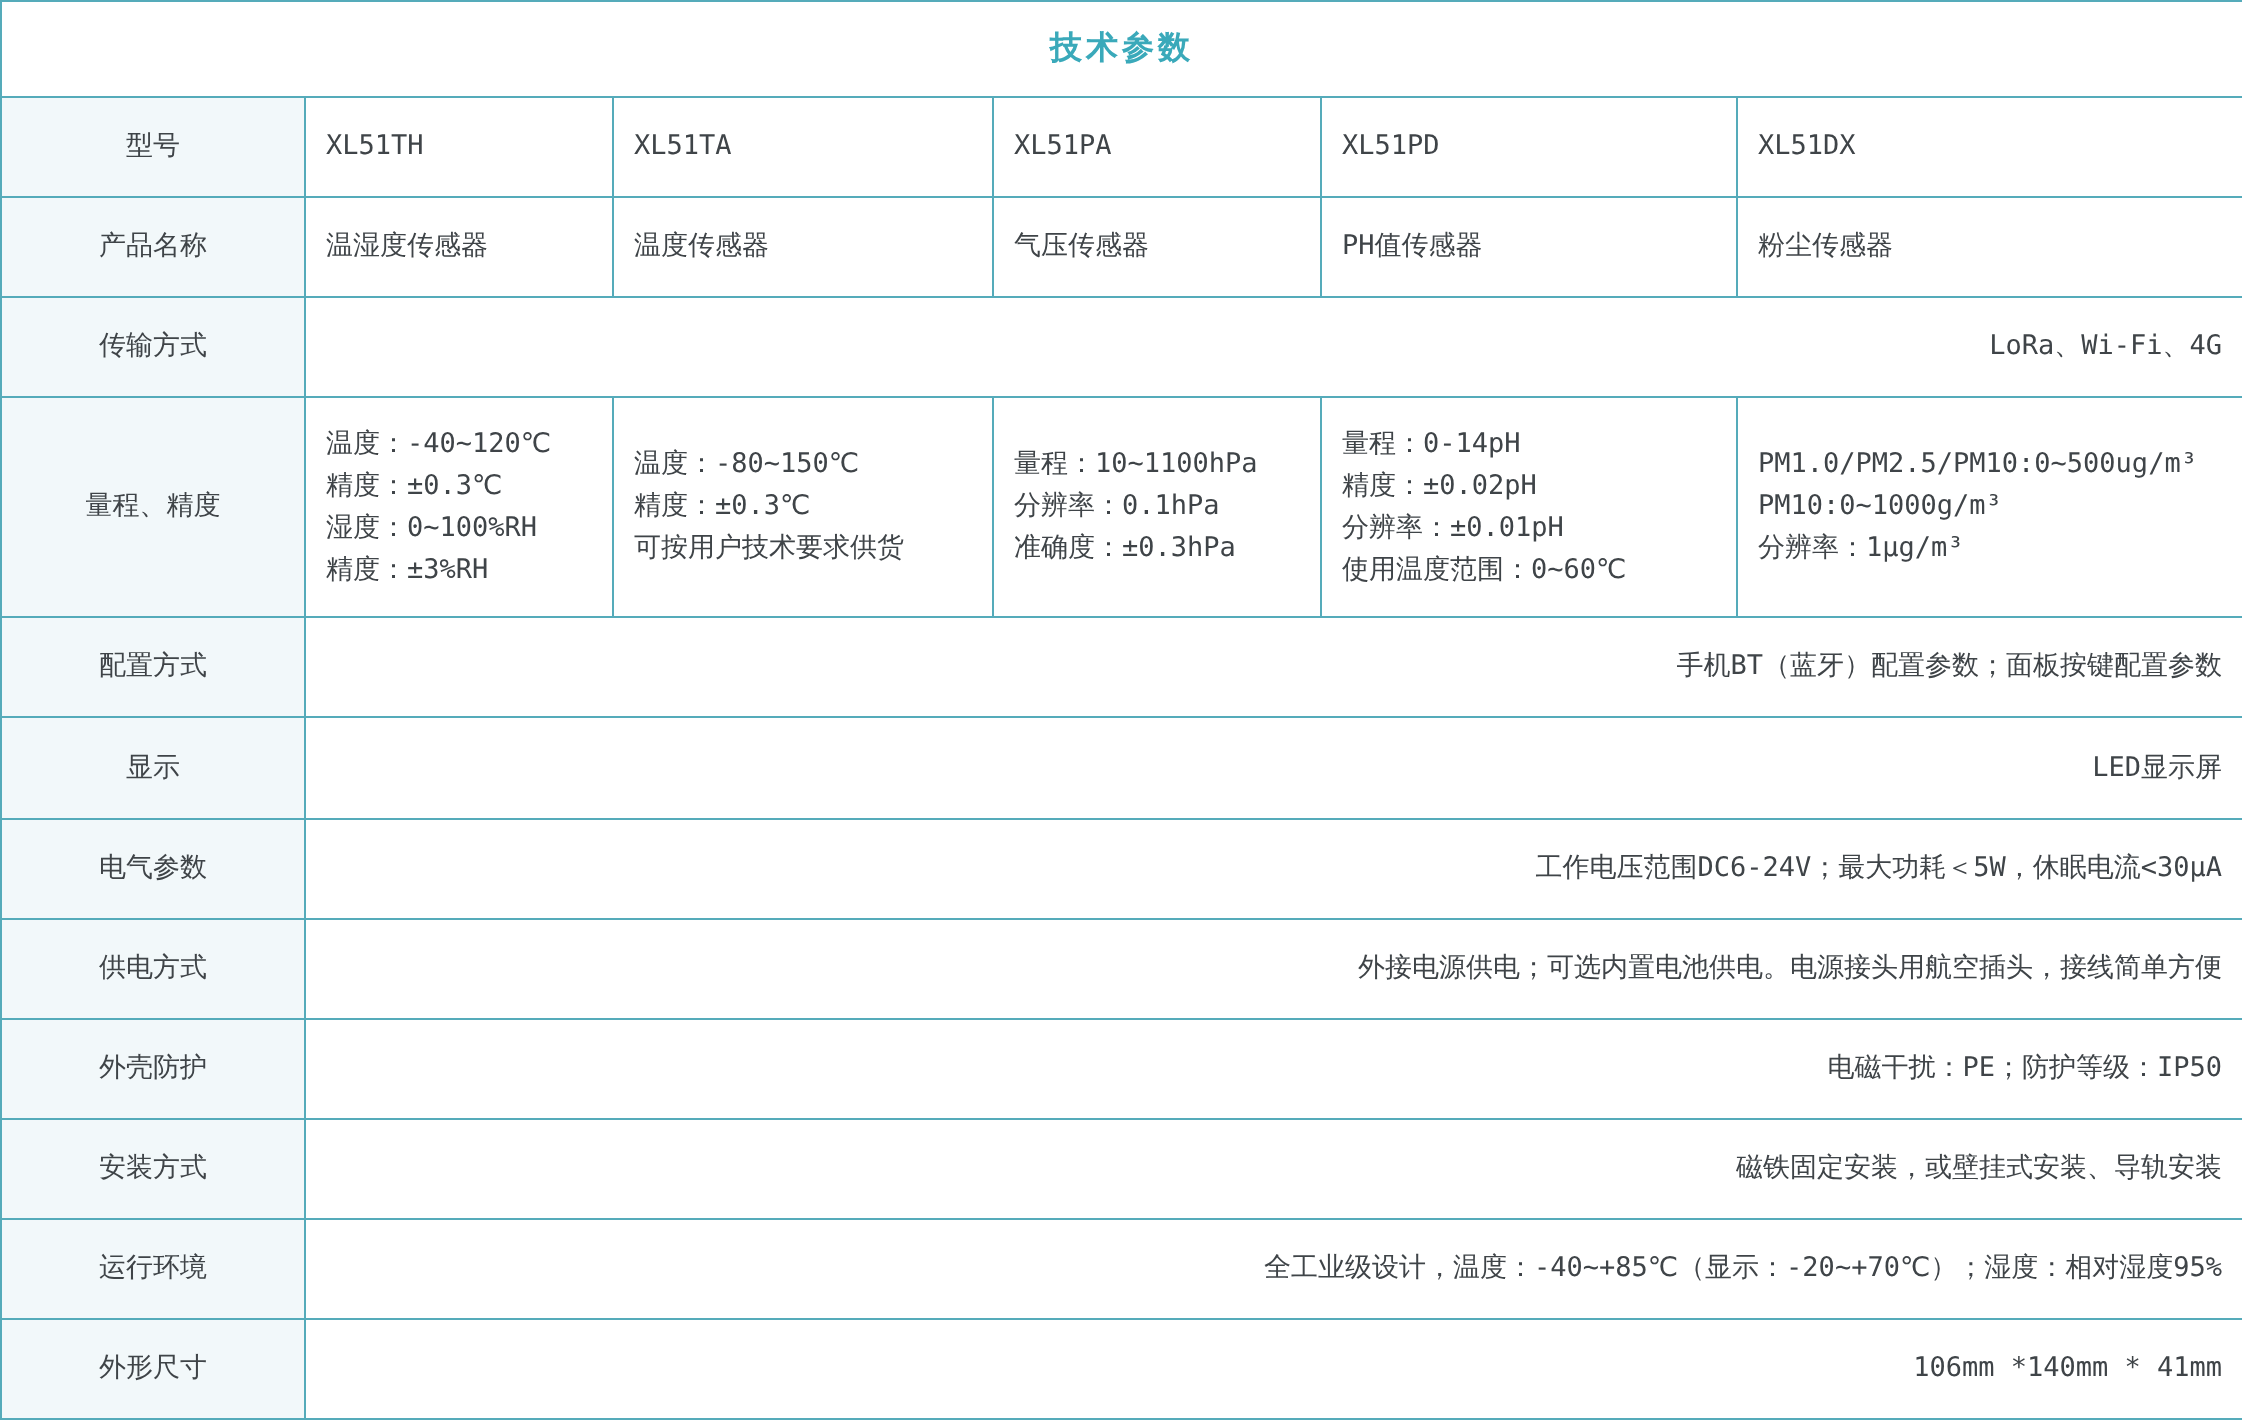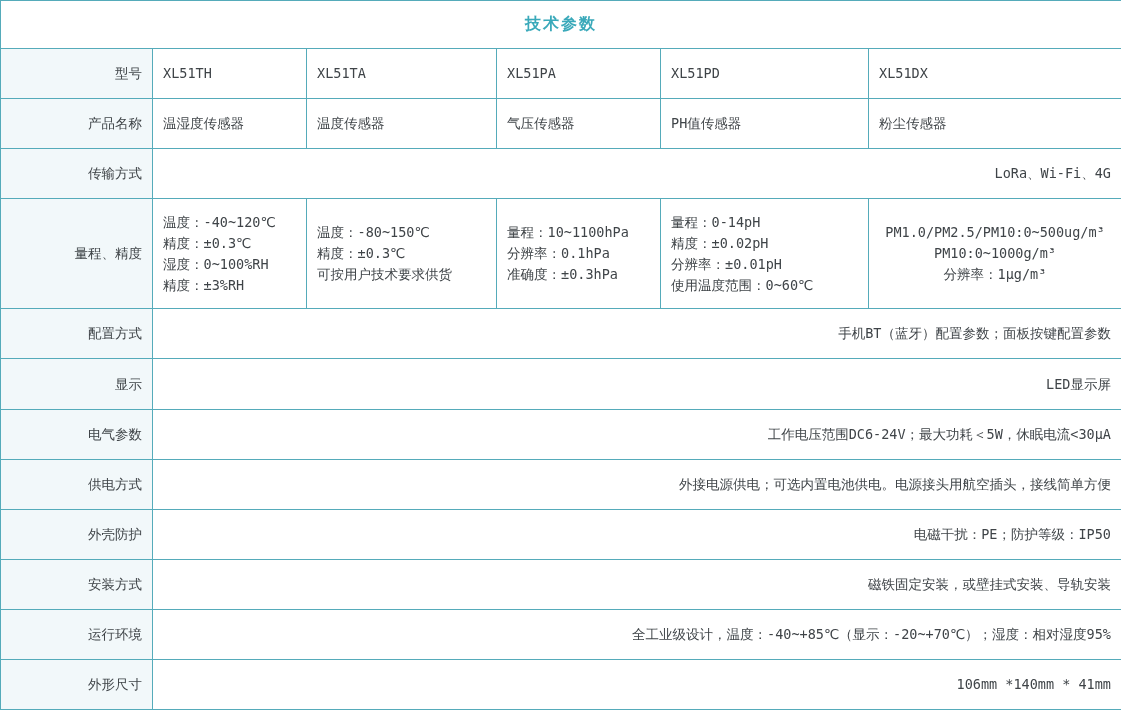--- a/index.html
+++ b/index.html
@@ -32,21 +32,21 @@
     height: 40px;
     text-align: center;
     color: #3aa9ba;
     font-size: 16px;
     font-weight: bold;
     letter-spacing: 2px;
     background: #ffffff;
   }
   th.label-cell {
     background: #f2f8fa;
-    text-align: right;
+    text-align: center;
     height: 42px;
   }
   td.center-cell {
     background: #ffffff;
   }
   td.value-cell {
     text-align: right;
     padding-left: 20px;
     background: #ffffff;
   }
@@ -55,21 +55,21 @@
   }
   td.pre {
     white-space: pre-line;
     text-align: left;
     padding-left: 13px;
     padding-right: 6px;
     vertical-align: middle;
     background: #ffffff;
     line-height: 1.5;
   }
-  td.dust-cell { font-size: 12.5px; padding-left: 9px; padding-right: 2px; text-align: center; }
+  td.dust-cell { font-size: 12.5px; padding-left: 9px; padding-right: 2px; }
 </style>
 </head>
 <body>
 
 <div class="spec-wrap">
   <table class="spec">
     <colgroup>
       <col style="width:152px">
         <col style="width:154px">
         <col style="width:190px">

